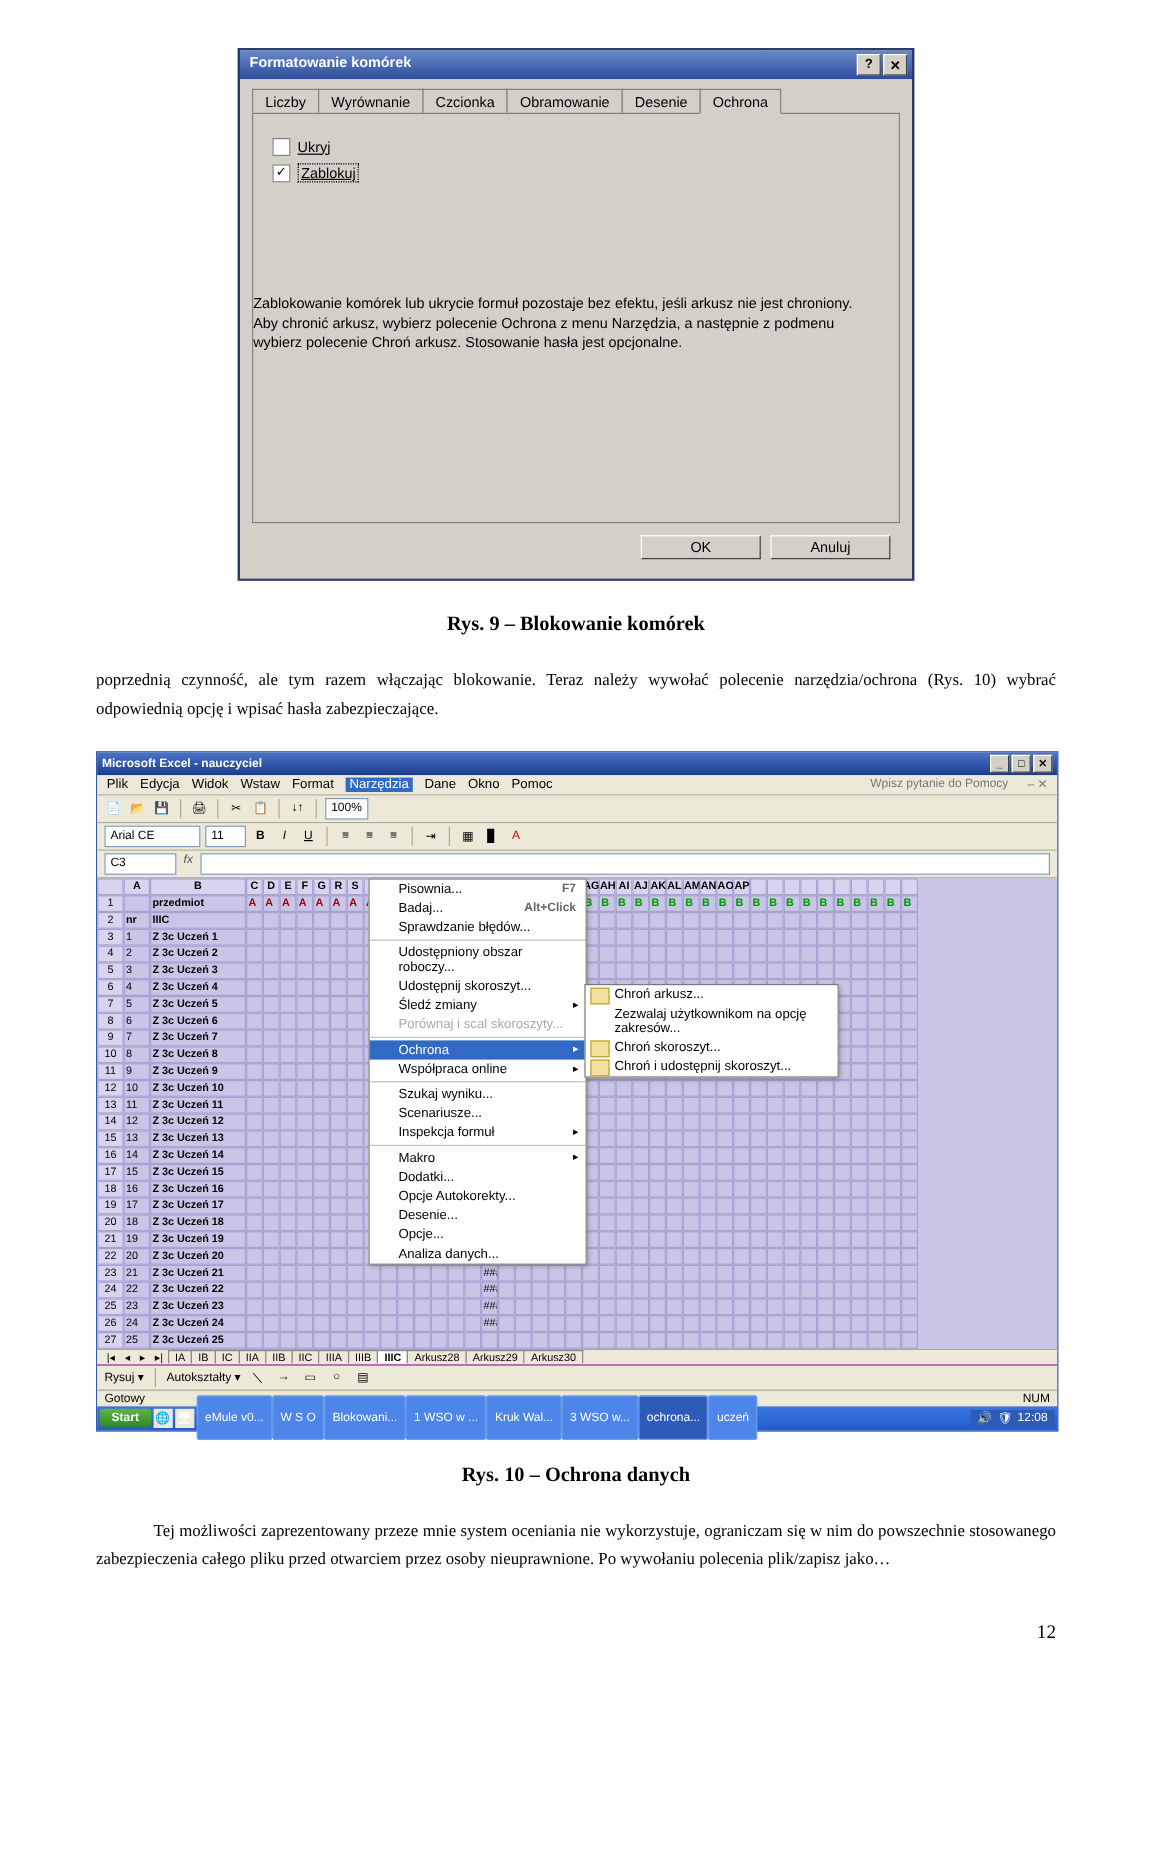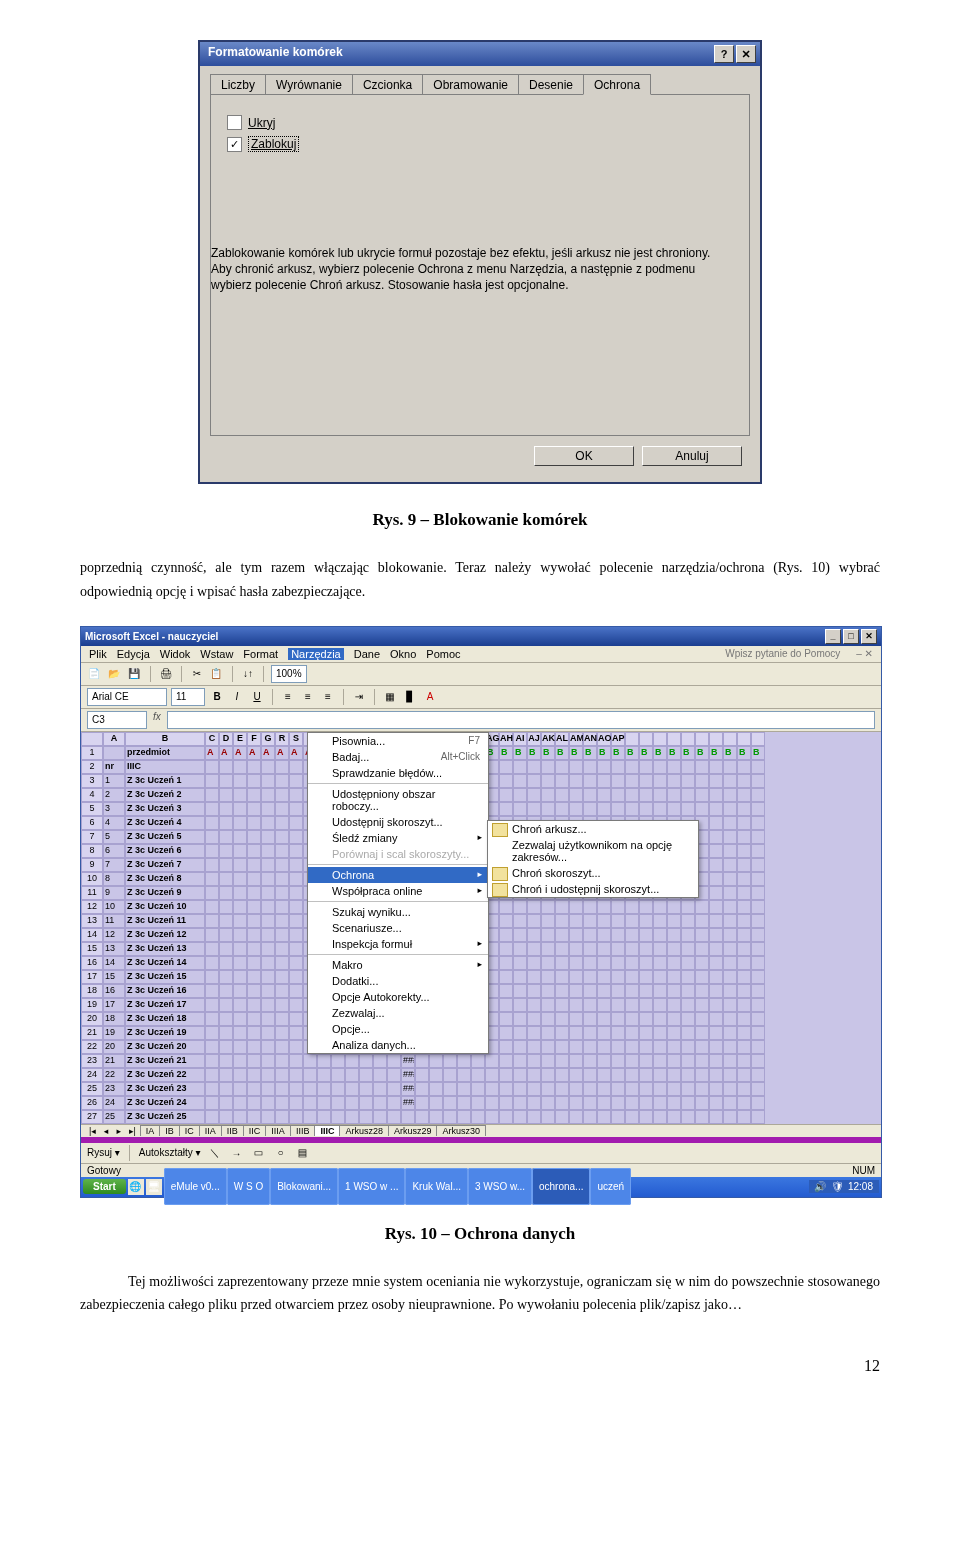--- a/index.html
+++ b/index.html
@@ -223,21 +223,21 @@
     position: relative;
   }
   .menu-pop .item.hl {
     background: #316ac5; color: #fff;
   }
   .menu-pop .sep { border-top: 1px solid #c0c0c0; margin: 2px 0; }
   .menu-pop .arrow::after {
     content: "▸"; position: absolute; right: 6px; top: 2px; font-size: 9px;
   }
   .menu-pop .kbd {
-    position: absolute; right: 8px; top: 2px; color: #666; font-size: 10px;
+    position: absolute; right: 8px; top: 2px; color: #666; font-size: 10px; font-weight: bold;
   }
   .submenu {
     position: absolute;
     left: 406px; top: 88px;
     width: 210px;
     background: #fff;
     border: 1px solid #7a7a7a;
     box-shadow: 2px 2px 4px rgba(0,0,0,0.3);
     font-size: 11px;
     z-index: 6;
@@ -252,21 +252,21 @@
     display: flex; align-items: center; padding: 1px 4px; font-size: 9px;
     gap: 0;
   }
   .sheet-tabs .nav { padding: 0 4px; }
   .stab {
     border: 1px solid #888; border-bottom: none;
     padding: 0 5px; background: #ece9d8; margin-right: -1px;
   }
   .stab.active { background: #fff; font-weight: bold; }
   .draw-bar {
-    background: #ece9d8; border-top: 6px solid #a21caf;
+    background: #ece9d8; border-top: 1px solid #a21caf;
     padding: 2px 6px; display:flex; align-items:center; gap:6px; font-size:10px;
   }
   .status-bar {
     background: #ece9d8; border-top: 1px solid #aca899;
     display:flex; justify-content:space-between; padding: 1px 6px; font-size:10px;
   }
   .taskbar {
     background: linear-gradient(#3b77e0, #235bd0);
     display:flex; align-items:center; padding: 2px; gap: 2px;
     color:#fff; font-size:10px;
@@ -1614,21 +1614,21 @@
           <div class="item hl arrow">Ochrona</div>
           <div class="item arrow">Współpraca online</div>
           <div class="sep"></div>
           <div class="item">Szukaj wyniku...</div>
           <div class="item">Scenariusze...</div>
           <div class="item arrow">Inspekcja formuł</div>
           <div class="sep"></div>
           <div class="item arrow">Makro</div>
           <div class="item">Dodatki...</div>
           <div class="item">Opcje Autokorekty...</div>
-          <div class="item">Zezwalaj...</div>
+          <div class="item">Desenie...</div>
           <div class="item">Opcje...</div>
           <div class="item">Analiza danych...</div>
         </div>
 
       <div class="submenu" id="ochrona-submenu">
           <div class="item"><span class="ico"></span><span>Chroń arkusz...</span></div>
           <div class="item"><span>Zezwalaj użytkownikom na opcję zakresów...</span></div>
           <div class="item"><span class="ico"></span><span>Chroń skoroszyt...</span></div>
           <div class="item"><span class="ico"></span><span>Chroń i udostępnij skoroszyt...</span></div>
         </div>

